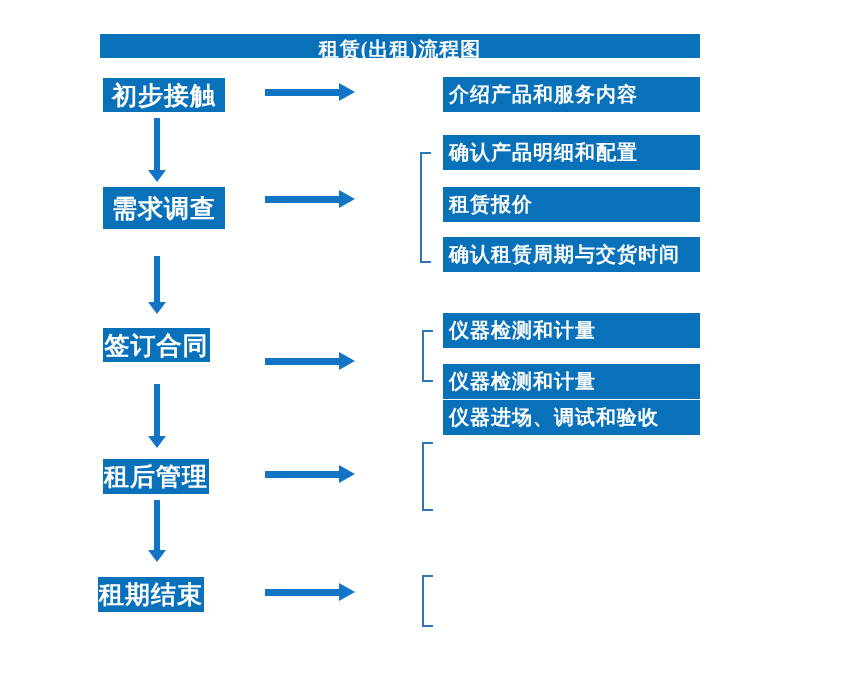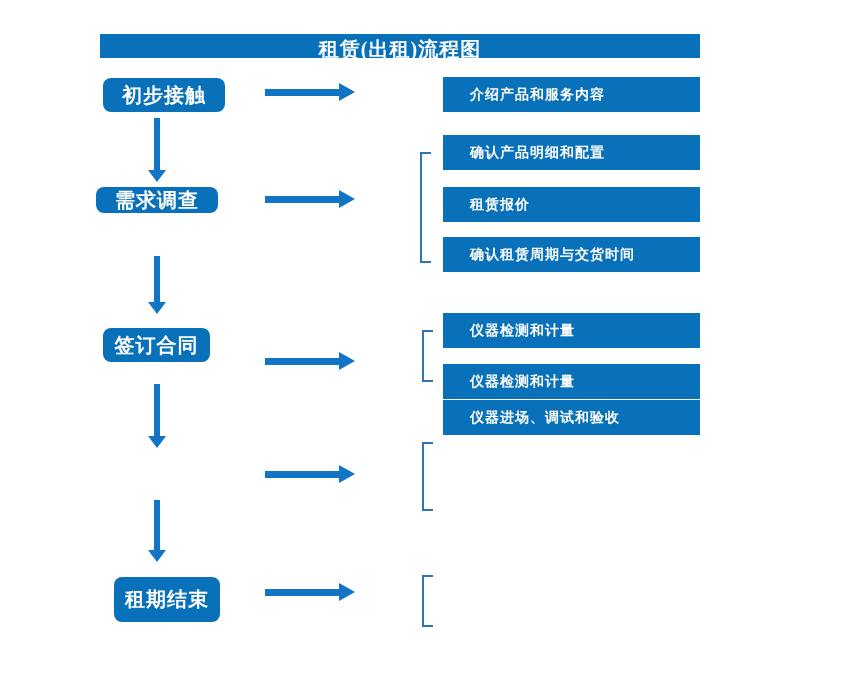--- a/index.html
+++ b/index.html
@@ -8,26 +8,26 @@
     font-family:"Liberation Serif","DejaVu Serif",serif;font-weight:bold;
   }
   .title-bar{
     position:absolute;left:100px;top:14px;width:600px;height:24px;
     background:var(--box-blue);color:#fff;text-align:center;line-height:30px;
     font-size:20px;letter-spacing:1px;margin-top:20px;
   }
   .step-box{
     position:absolute;background:var(--box-blue);color:#fff;
     display:flex;align-items:center;justify-content:center;
-    font-size:20px;letter-spacing:1px;border-radius:8px;
+    font-size:25px;letter-spacing:1px;
   }
   .detail-box{
     position:absolute;left:443px;width:257px;height:35px;
-    background:var(--box-blue);color:#fff;font-size:14px;line-height:35px;
-    padding-left:27px;box-sizing:border-box;white-space:nowrap;letter-spacing:1px;
+    background:var(--box-blue);color:#fff;font-size:20px;line-height:35px;
+    padding-left:6px;box-sizing:border-box;white-space:nowrap;letter-spacing:1px;
   }
   .harrow{position:absolute;display:flex;align-items:center;height:18px;}
   .hshaft{width:74px;height:7px;background:var(--arrow-blue);}
   .hhead{width:0;height:0;border-top:9px solid transparent;border-bottom:9px solid transparent;border-left:16px solid var(--arrow-blue);}
   .varrow{position:absolute;display:flex;flex-direction:column;align-items:center;width:18px;}
   .vshaft{width:6px;background:var(--arrow-blue);}
   .vhead{width:0;height:0;border-left:9px solid transparent;border-right:9px solid transparent;border-top:12px solid var(--arrow-blue);}
   .bracket{
     position:absolute;width:11px;box-sizing:border-box;
     border-left:2px solid var(--bracket-blue);
@@ -36,23 +36,24 @@
   }
 </style>
 </head>
 <body>
 
 <div class="canvas">
 
   <div class="title-bar">租赁(出租)流程图</div>
 
   <div class="step-box" style="left:103px;top:78px;width:122px;height:34px">初步接触</div>
-  <div class="step-box" style="left:96px;top:187px;width:122px;height:26px">需求调查</div>
+  <div class="step-box" style="left:103px;top:187px;width:122px;height:42px">需求调查</div>
   <div class="step-box" style="left:103px;top:328px;width:107px;height:34px">签订合同</div>
-  <div class="step-box" style="left:114px;top:577px;width:106px;height:45px">租期结束</div>
+  <div class="step-box" style="left:103px;top:459px;width:106px;height:35px">租后管理</div>
+  <div class="step-box" style="left:98px;top:577px;width:106px;height:35px">租期结束</div>
 
   <div class="varrow" style="left:148px;top:118px">
     <div class="vshaft" style="height:52px"></div>
     <div class="vhead"></div>
   </div>
   <div class="varrow" style="left:148px;top:256px">
     <div class="vshaft" style="height:46px"></div>
     <div class="vhead"></div>
   </div>
   <div class="varrow" style="left:148px;top:384px">

